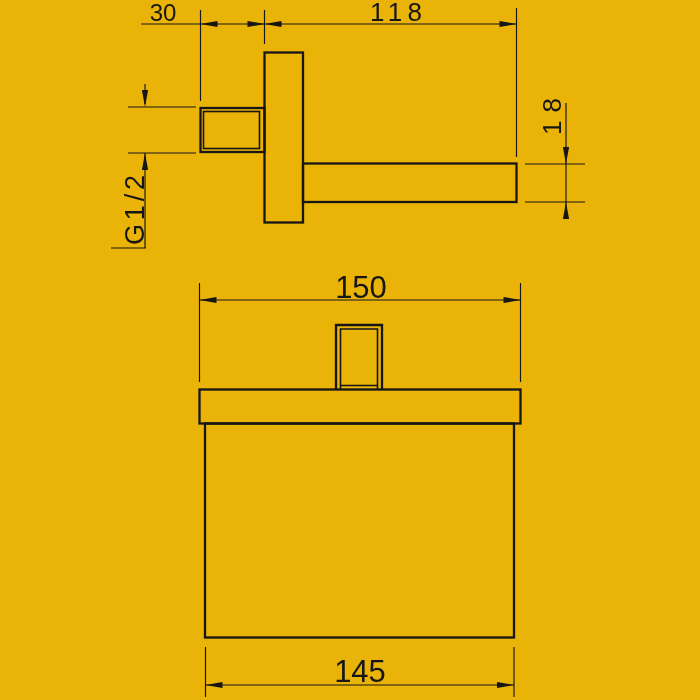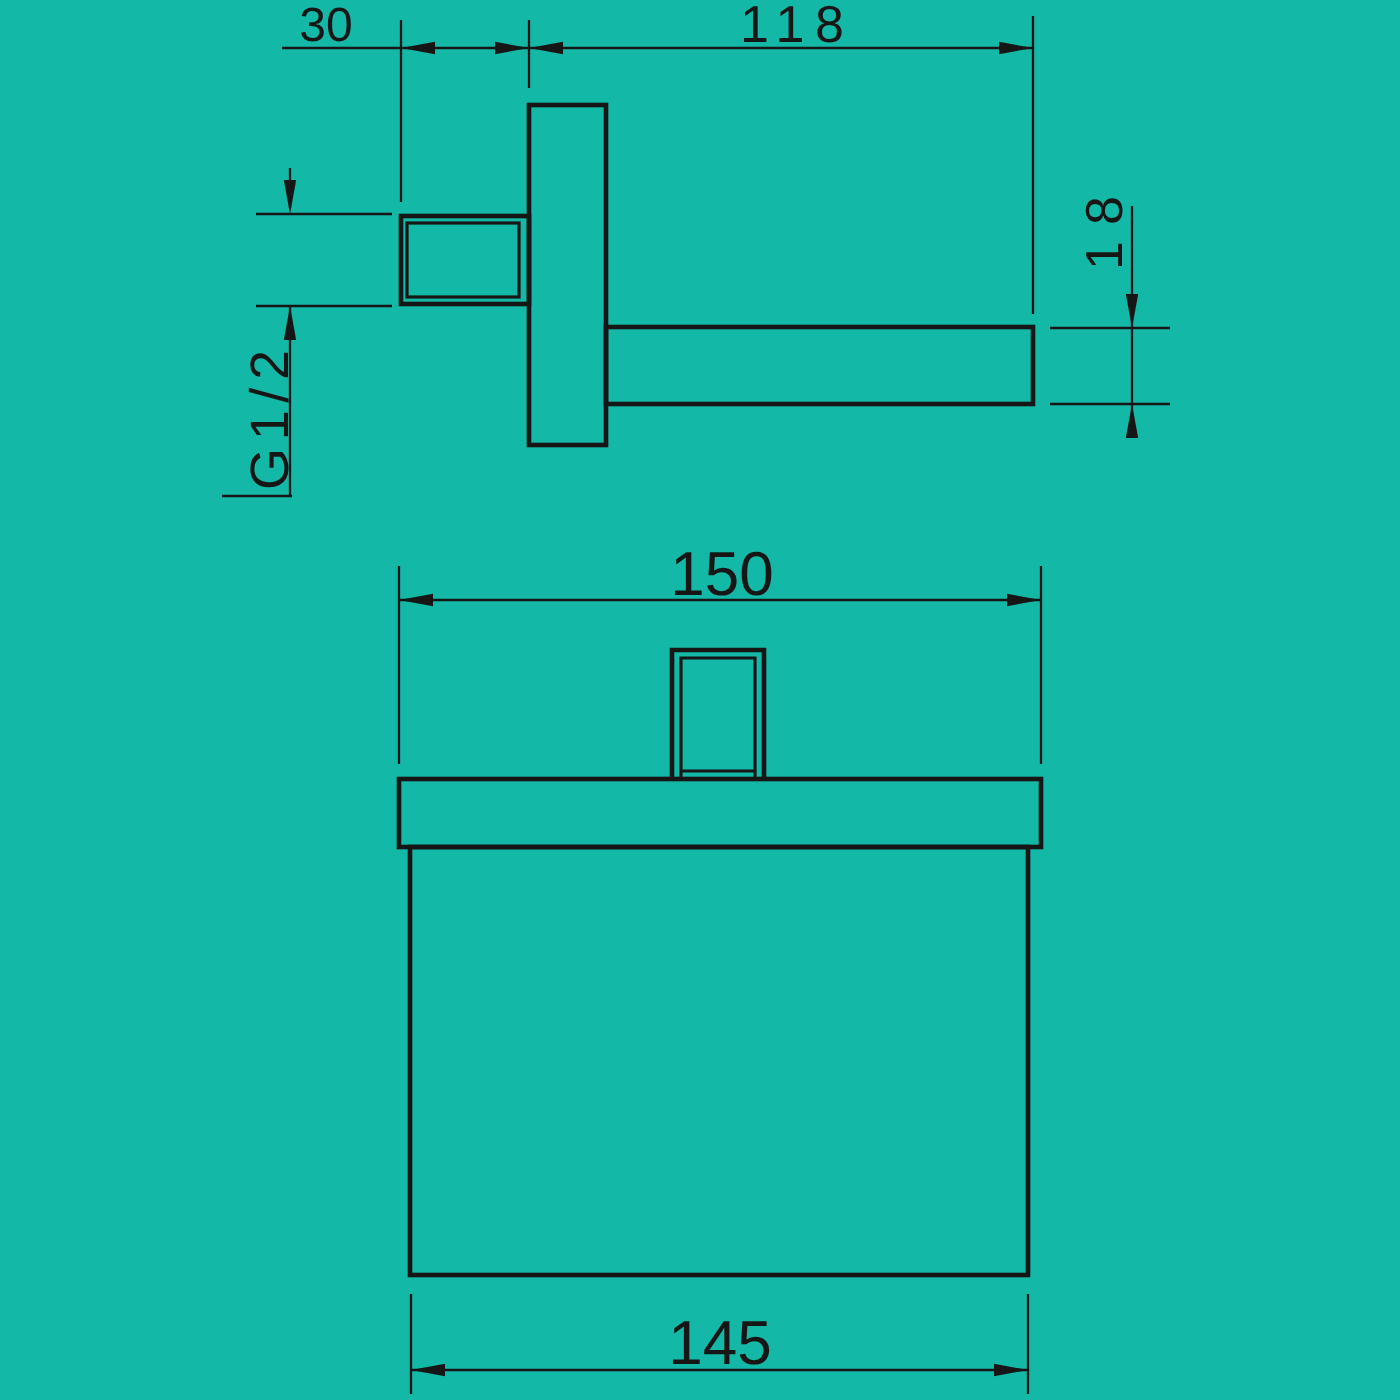--- a/index.html
+++ b/index.html
@@ -3,21 +3,21 @@
 <meta charset="utf-8">
 <style>
   html, body {
     margin: 0;
     padding: 0;
     background: #ffffff;
   }
   .canvas-wrap {
     width: 700px;
     height: 700px;
-    background: #14b8a6;
+    background: #eab308;
     position: relative;
     overflow: hidden;
   }
   svg { display: block; }
   .obj {
     fill: none;
     stroke: #161616;
     stroke-width: 2.3;
     stroke-linecap: butt;
     stroke-linejoin: miter;

